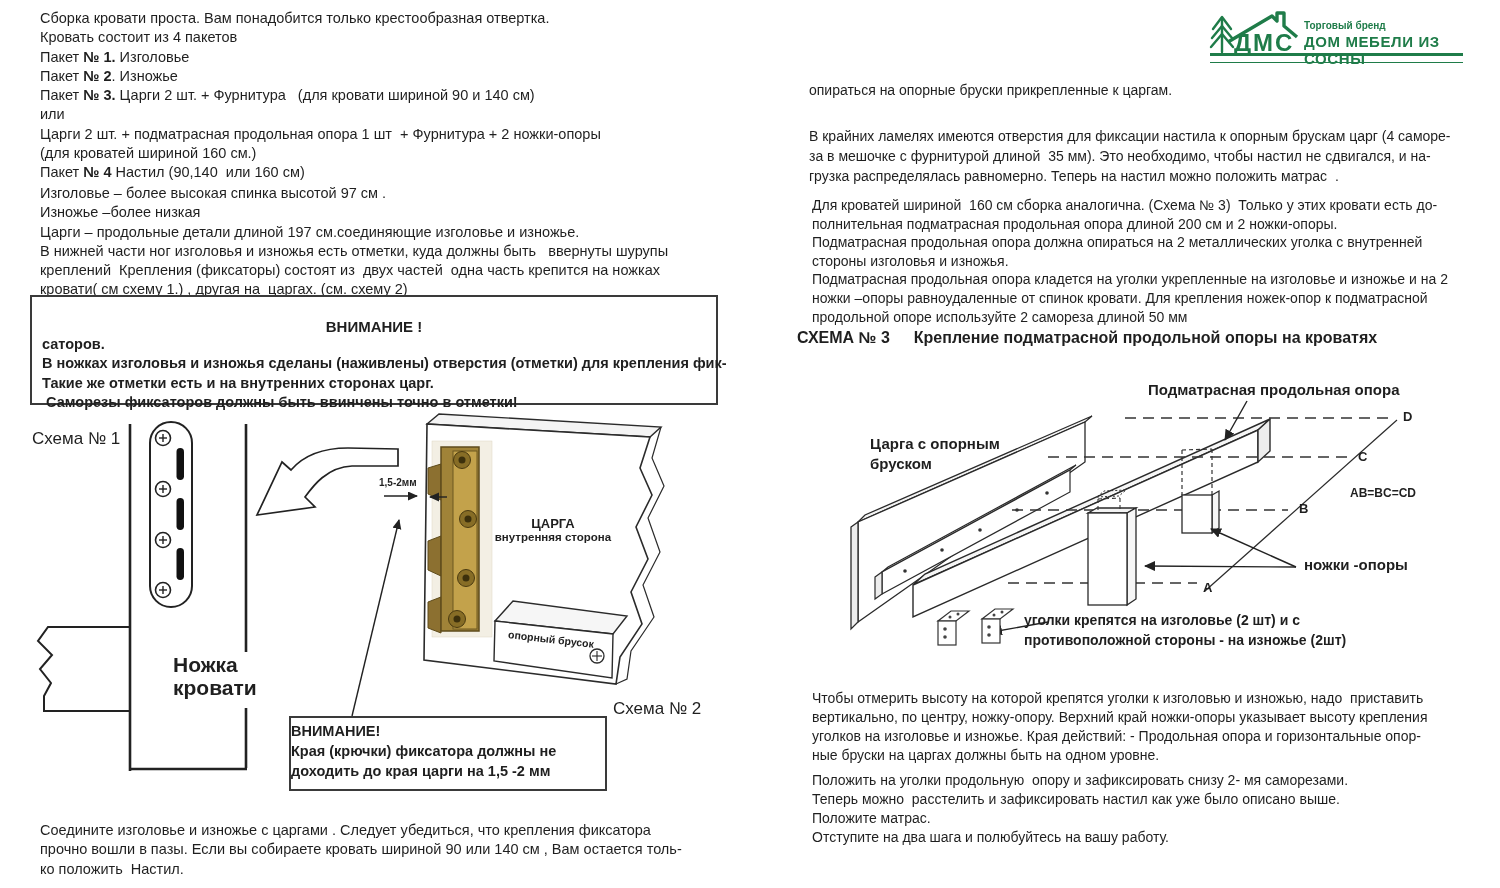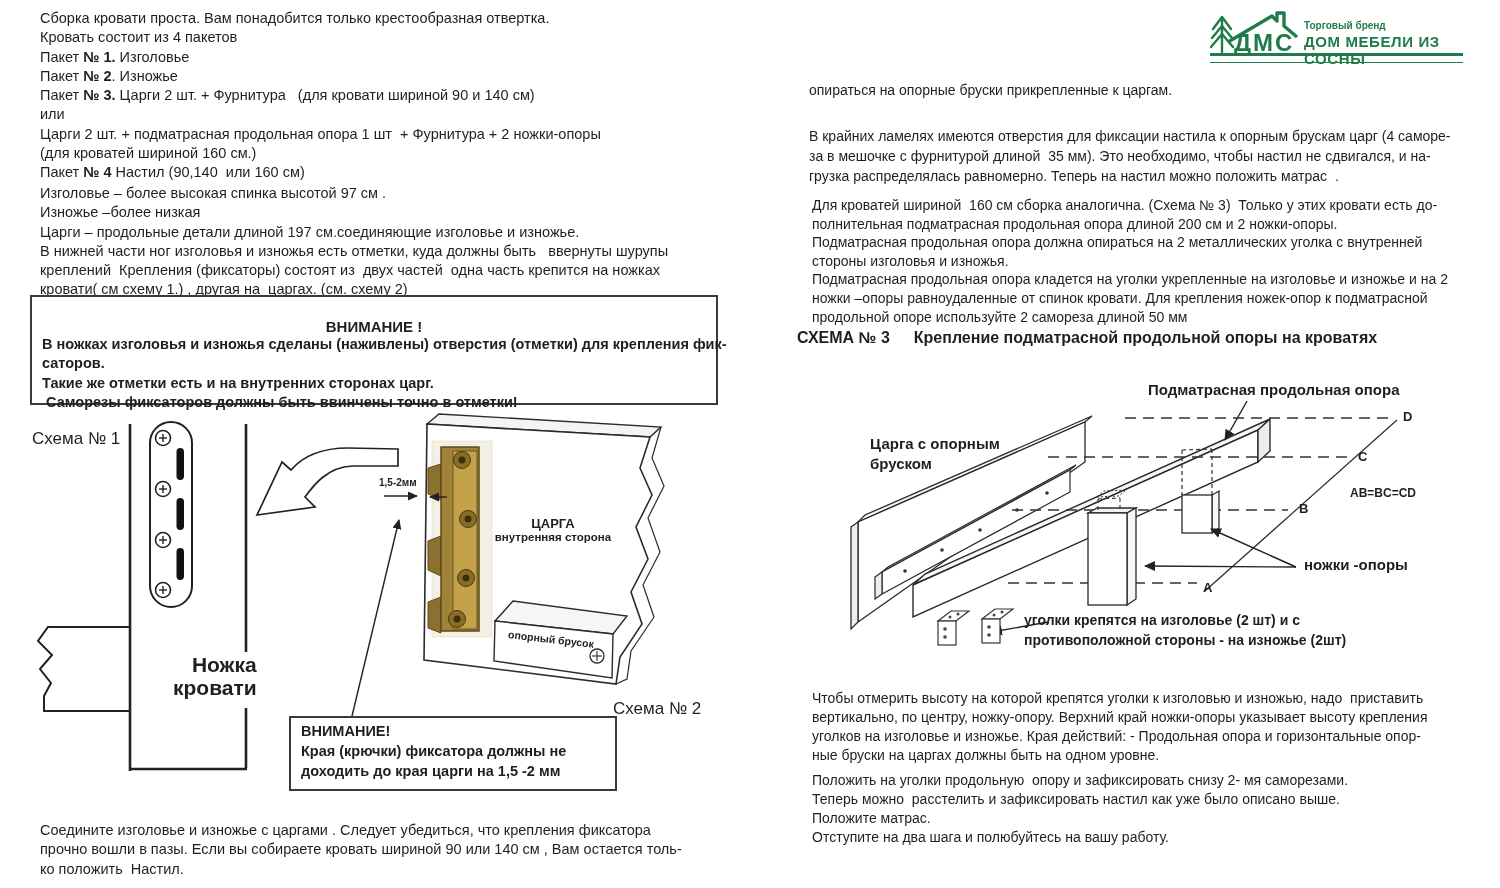--- a/index.html
+++ b/index.html
@@ -10,21 +10,21 @@
   .b{font-weight:700;}
   .txt14{font-size:14.5px;line-height:19.3px;}
   .txt14r{font-size:14px;line-height:20px;}
   .txt14t{font-size:14px;line-height:18.6px;}
   .txt14q{font-size:14px;line-height:19px;}
   .bold{font-weight:700;}
   .schemaLabel{font-size:17px;font-weight:400;}
   .warnbox{border:2px solid #3a3a3a;background:#fff;}
   .green{color:#1f7c49;}
   svg{position:absolute;}
-  .diagText{font-weight:700;text-align:right;}
+  .diagText{font-weight:700;}
 </style>
 </head>
 <body>
 
 <div class="ov txt14" style="left:40px;top:9px;">
     <div class="line">Сборка кровати проста. Вам понадобится только крестообразная отвертка.</div>
     <div class="line">Кровать состоит из 4 пакетов</div>
     <div class="line"><span>Пакет </span><span class="b">№ 1.</span><span> Изголовье</span></div>
     <div class="line"><span>Пакет </span><span class="b">№ 2</span><span>. Изножье</span></div>
     <div class="line"><span>Пакет </span><span class="b">№ 3.</span><span> Царги 2 шт. + Фурнитура   (для кровати шириной 90 и 140 см)</span></div>
@@ -39,22 +39,22 @@
     <div class="line">Изножье –более низкая</div>
     <div class="line">Царги – продольные детали длиной 197 см.соединяющие изголовье и изножье.</div>
     <div class="line">В нижней части ног изголовья и изножья есть отметки, куда должны быть   ввернуты шурупы</div>
     <div class="line">креплений  Крепления (фиксаторы) состоят из  двух частей  одна часть крепится на ножках</div>
     <div class="line">кровати( см схему 1.) , другая на  царгах. (см. схему 2)</div>
   </div>
 
 <div class="ov warnbox" style="left:30px;top:295px;width:684px;height:106px;">
   <div style="text-align:center;font-weight:700;font-size:15px;padding-top:5px;margin-top:16px;">ВНИМАНИЕ !</div>
   <div class="txt14 bold" style="padding-left:10px;">
+      <div class="line">саторов.</div>
       <div class="line">В ножках изголовья и изножья сделаны (наживлены) отверстия (отметки) для крепления фик-</div>
-      <div class="line">саторов.</div>
       <div class="line">Такие же отметки есть и на внутренних сторонах царг.</div>
       <div class="line"> Саморезы фиксаторов должны быть ввинчены точно в отметки!</div>
     </div>
 </div>
 
 <div class="ov schemaLabel" style="left:32px;top:429px;">Схема № 1</div>
 
 <svg style="left:28px;top:405px;" width="690" height="395" viewBox="28 405 690 395">
   <defs>
     <marker id="ah1" orient="auto" markerUnits="userSpaceOnUse" markerWidth="12" markerHeight="11" refX="9" refY="4.5">
@@ -151,21 +151,21 @@
     <div class="line">Ножка</div>
     <div class="line">кровати</div>
   </div>
 <div class="ov diagText" style="left:379px;top:477px;font-size:10px;">1,5-2мм</div>
 <div class="ov" style="left:494px;top:516px;width:118px;text-align:center;">
   <div class="b" style="font-size:13px;">ЦАРГА</div>
   <div class="b" style="font-size:11.5px;">внутренняя сторона</div>
 </div>
 <div class="ov b" style="left:508px;top:633px;font-size:10.5px;transform:rotate(6.5deg);">опорный брусок</div>
 
-<div class="ov warnbox" style="left:289px;top:716px;width:314px;height:68px;padding:3px 0 0 10px;">
+<div class="ov warnbox" style="left:289px;top:716px;width:314px;height:68px;padding:3px 0 0 0;">
   <div class="b" style="font-size:14.5px;line-height:20px;">ВНИМАНИЕ!</div>
   <div class="b" style="font-size:14.5px;line-height:20px;">
       <div class="line">Края (крючки) фиксатора должны не</div>
       <div class="line">доходить до края царги на 1,5 -2 мм</div>
     </div>
 </div>
 
 <div class="ov schemaLabel" style="left:613px;top:699px;">Схема № 2</div>
 
 <div class="ov txt14" style="left:40px;top:821px;">

